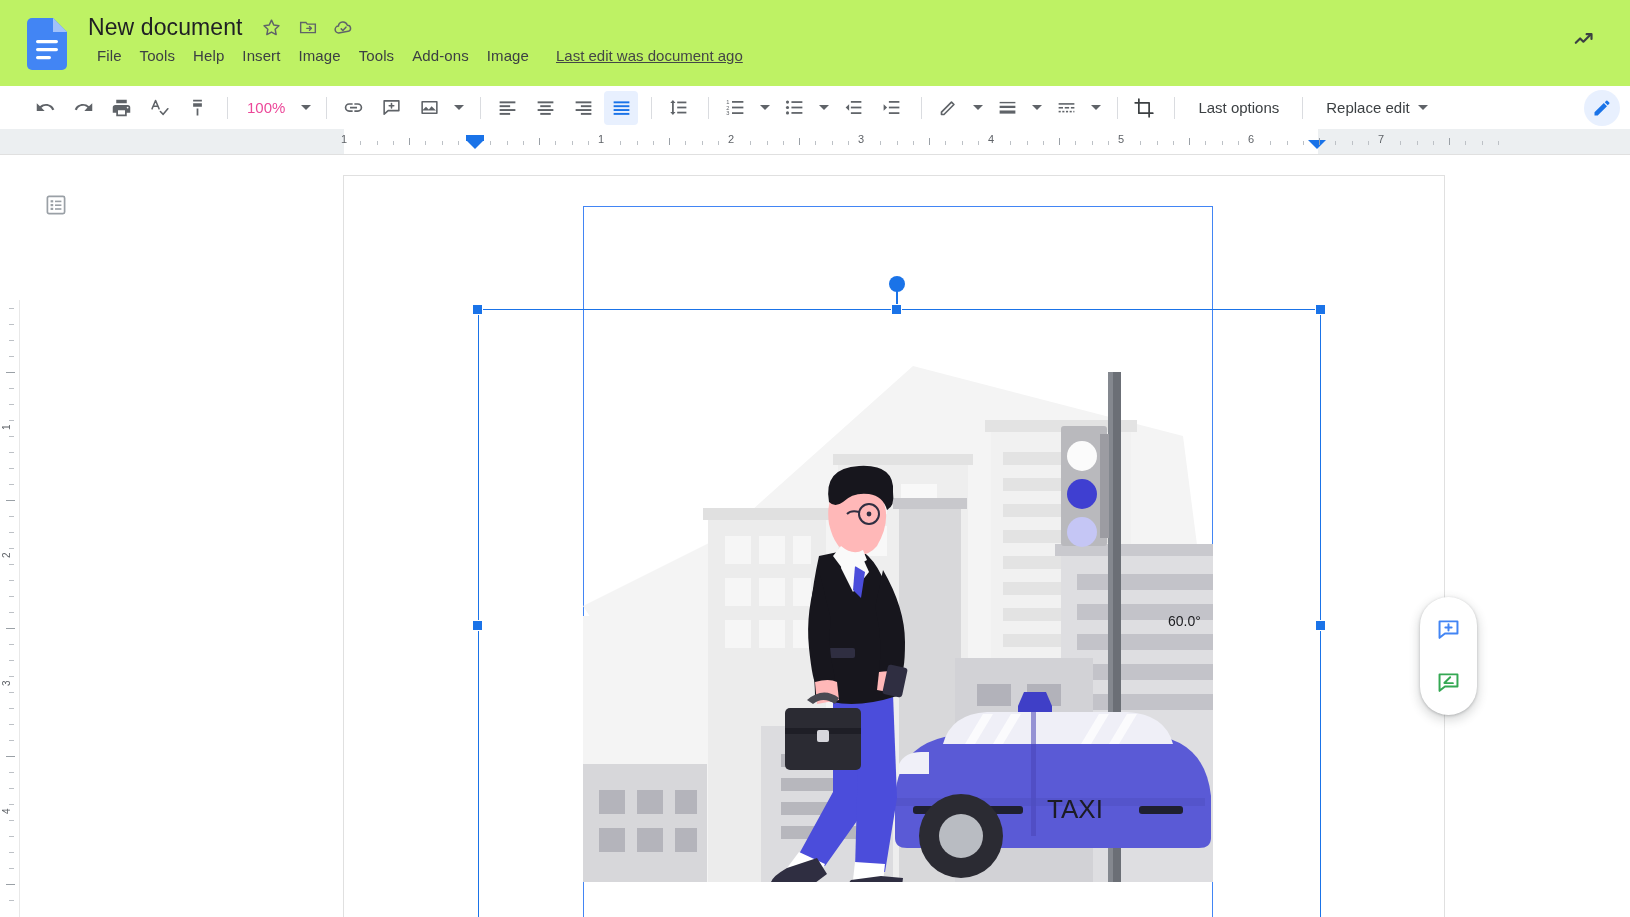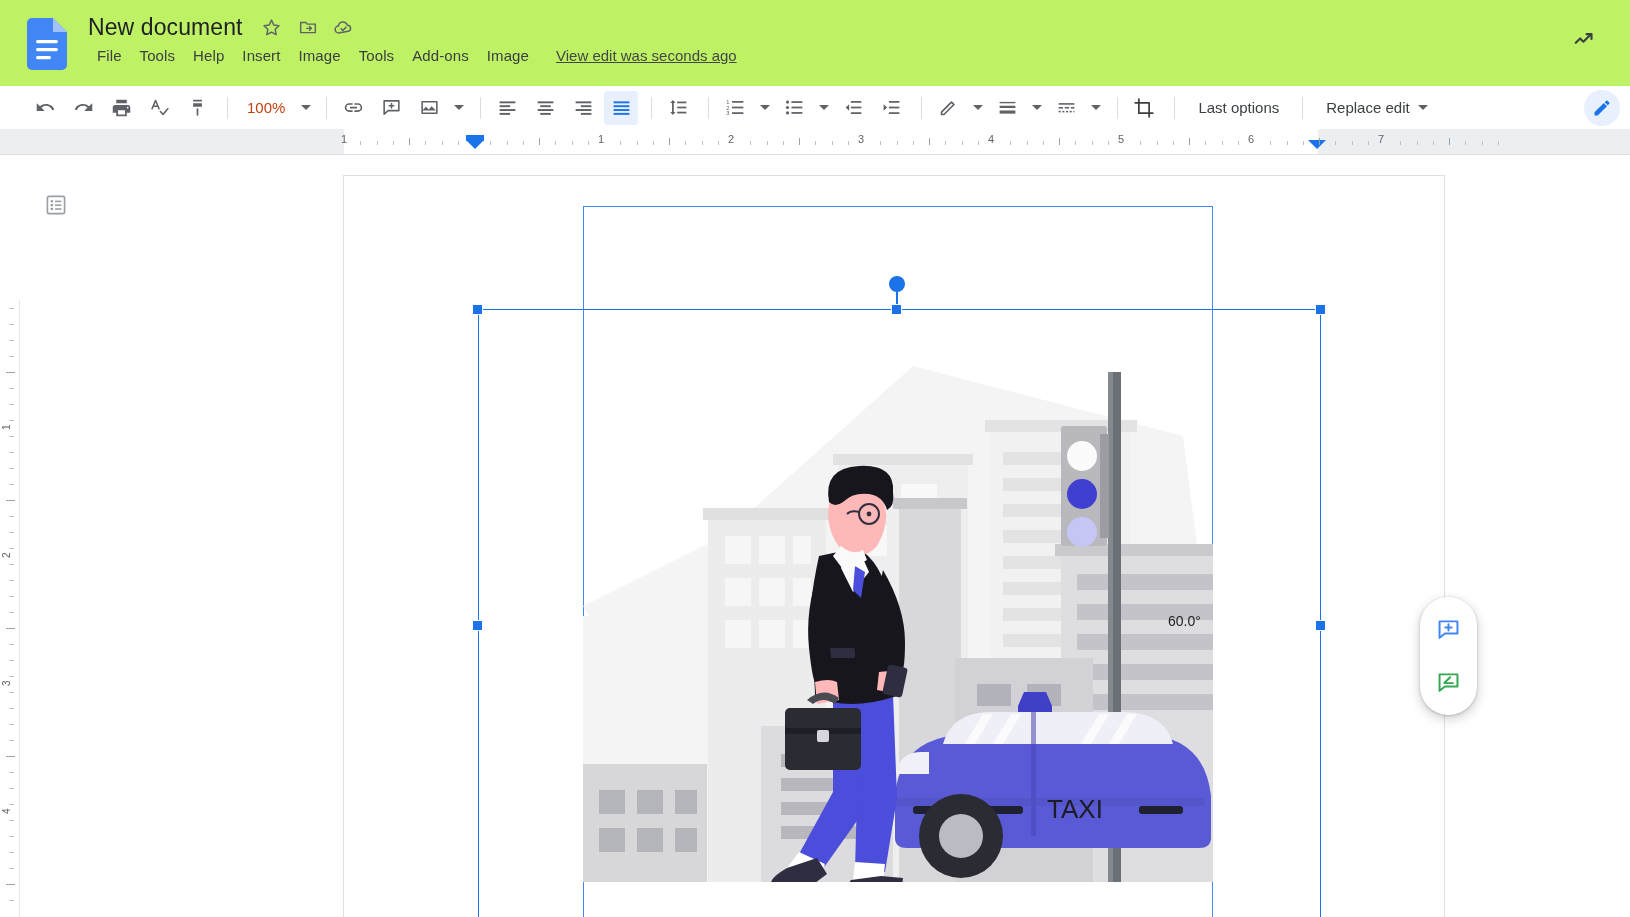--- a/index.html
+++ b/index.html
@@ -25,21 +25,21 @@
   .lastedit{font-size:15px;color:#444746;margin-left:18px;text-decoration:underline;white-space:nowrap;}
   .trend-icon{position:absolute;right:28px;top:22px;width:34px;height:34px;display:flex;align-items:center;justify-content:center;}
 
   
   .toolbar{position:absolute;left:0;top:86px;width:1630px;height:43px;background:#fff;display:flex;align-items:center;padding-left:28px;box-sizing:border-box;}
   .tb-btn{width:34px;height:34px;border-radius:4px;display:flex;align-items:center;justify-content:center;margin-right:4px;flex:none;}
   .tb-btn.active{background:#e8f0fe;}
   .tb-btn svg{display:block;}
   .tb-sep{width:1px;height:22px;background:#dadce0;margin:0 9px;flex:none;}
   .zoom-box{display:flex;align-items:center;height:30px;padding:0 4px 0 10px;border-radius:4px;margin-right:2px;flex:none;}
-  .zoom-val{font-size:15px;color:#c2410c;margin-right:16px;}
+  .zoom-val{font-size:15px;color:#ec4899;margin-right:16px;}
   .caret{width:0;height:0;border-left:5px solid transparent;border-right:5px solid transparent;border-top:5px solid #5f6368;}
   .caret-btn{width:18px;height:30px;display:flex;align-items:center;justify-content:center;flex:none;margin-right:3px;}
   .tb-text{font-size:15px;color:#3c4043;padding:0 14px;height:30px;display:flex;align-items:center;border-radius:4px;white-space:nowrap;flex:none;}
   .tb-text.with-caret{padding-right:8px;}
   .edit-mode-btn{position:absolute;right:10px;top:90px;width:36px;height:36px;border-radius:50%;background:#e8f0fe;display:flex;align-items:center;justify-content:center;}
 
   
   .ruler{position:absolute;left:0;top:129px;width:1630px;height:26px;background:#fff;}
   .ruler-grey{position:absolute;top:0;height:26px;background:#eceff1;}
   .rk-num{position:absolute;top:4px;font-size:11px;color:#5f6368;transform:translateX(-50%);}
@@ -124,21 +124,21 @@
 
     <div class="menu-row">
       <span class="menu-item">File</span>
       <span class="menu-item">Tools</span>
       <span class="menu-item">Help</span>
       <span class="menu-item">Insert</span>
       <span class="menu-item">Image</span>
       <span class="menu-item">Tools</span>
       <span class="menu-item">Add-ons</span>
       <span class="menu-item">Image</span>
-      <span class="lastedit">View edit was seconds ago</span>
+      <span class="lastedit">Last edit was document ago</span>
     </div>
 
     <div class="trend-icon">
       <svg width="26" height="26" viewBox="0 0 24 24" fill="none" stroke="#3c4043" stroke-width="2" stroke-linecap="round" stroke-linejoin="round">
         <path d="M3.5 15.5l4-4 3 3 6.5-6.5"></path>
         <path d="M13.5 7.5h4.5V12"></path>
       </svg>
     </div>
   </div>
 

